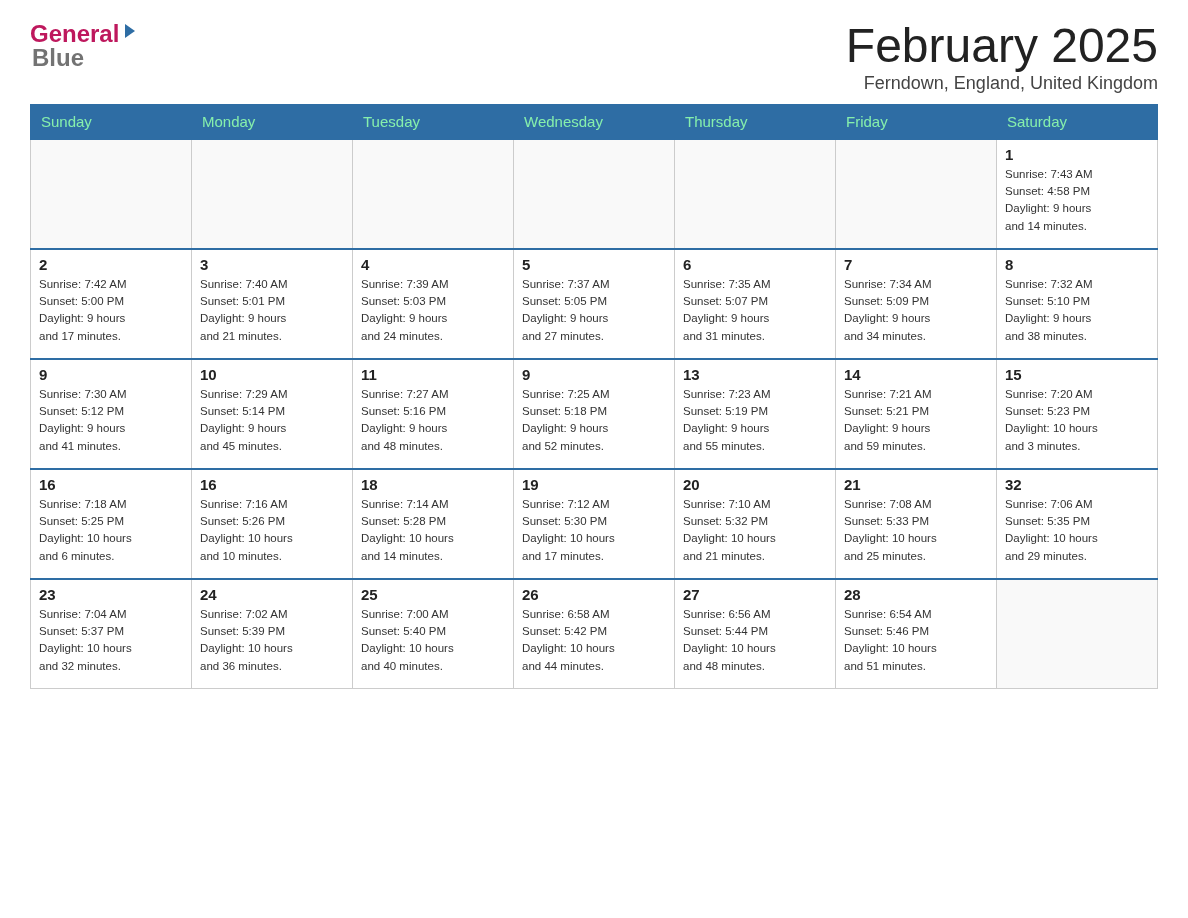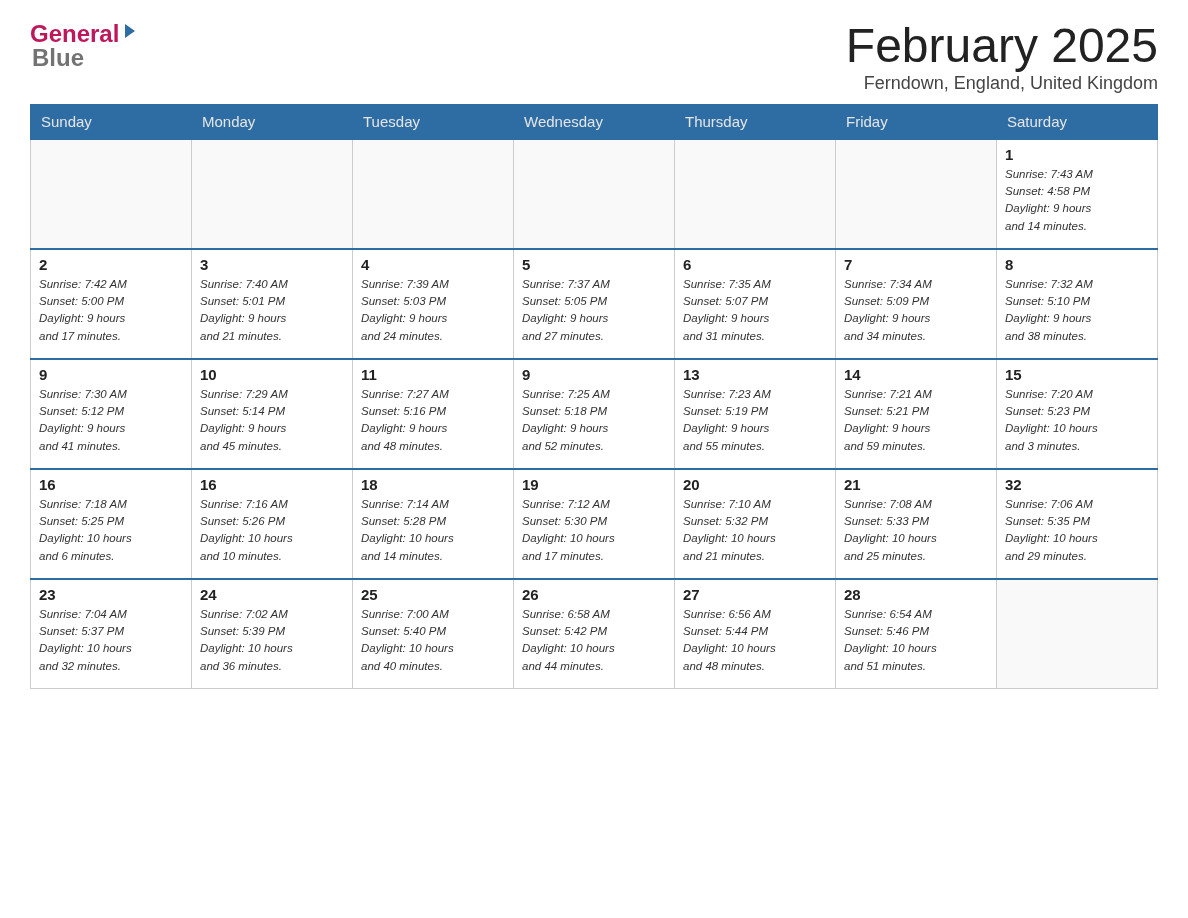--- a/index.html
+++ b/index.html
@@ -34,21 +34,21 @@
       font-size: 18px;
       color: #444;
     }
     .calendar {
       width: 100%;
       border-collapse: collapse;
       border: 1px solid #aaa;
     }
     .calendar th {
       background-color: #2e6da4;
-      color: #e5e5e5;
+      color: #86efac;
       font-size: 15px;
       font-weight: normal;
       padding: 8px 10px;
       text-align: left;
       border: 1px solid #2e6da4;
     }
     .calendar td {
       width: 14.28%;
       vertical-align: top;
       padding: 6px 8px;
@@ -62,21 +62,20 @@
     .day-number {
       font-size: 15px;
       font-weight: bold;
       color: #222;
       margin-bottom: 3px;
     }
     .day-info {
       font-size: 11.5px;
       color: #333;
       line-height: 1.5;
-      font-style: italic;
     }
     .empty-cell {
       background: #f9f9f9;
     }
     .logo-row {
       display: flex;
       align-items: center;
     }
     .logo-general {
       font-size: 24px;

